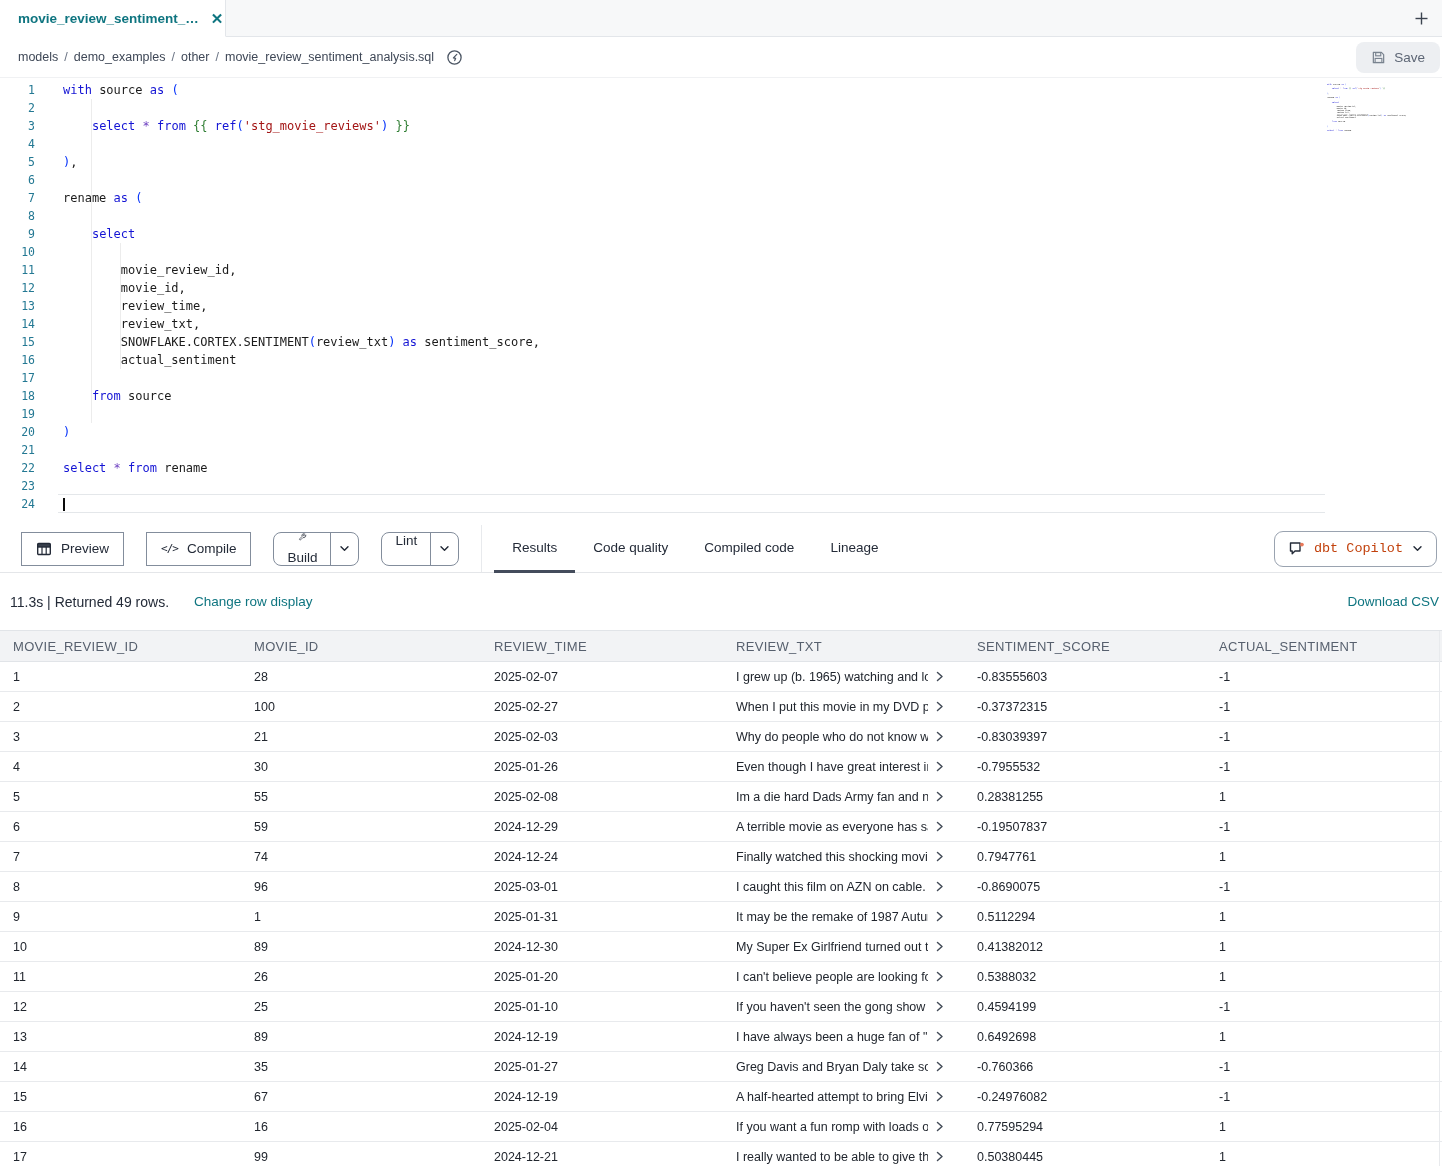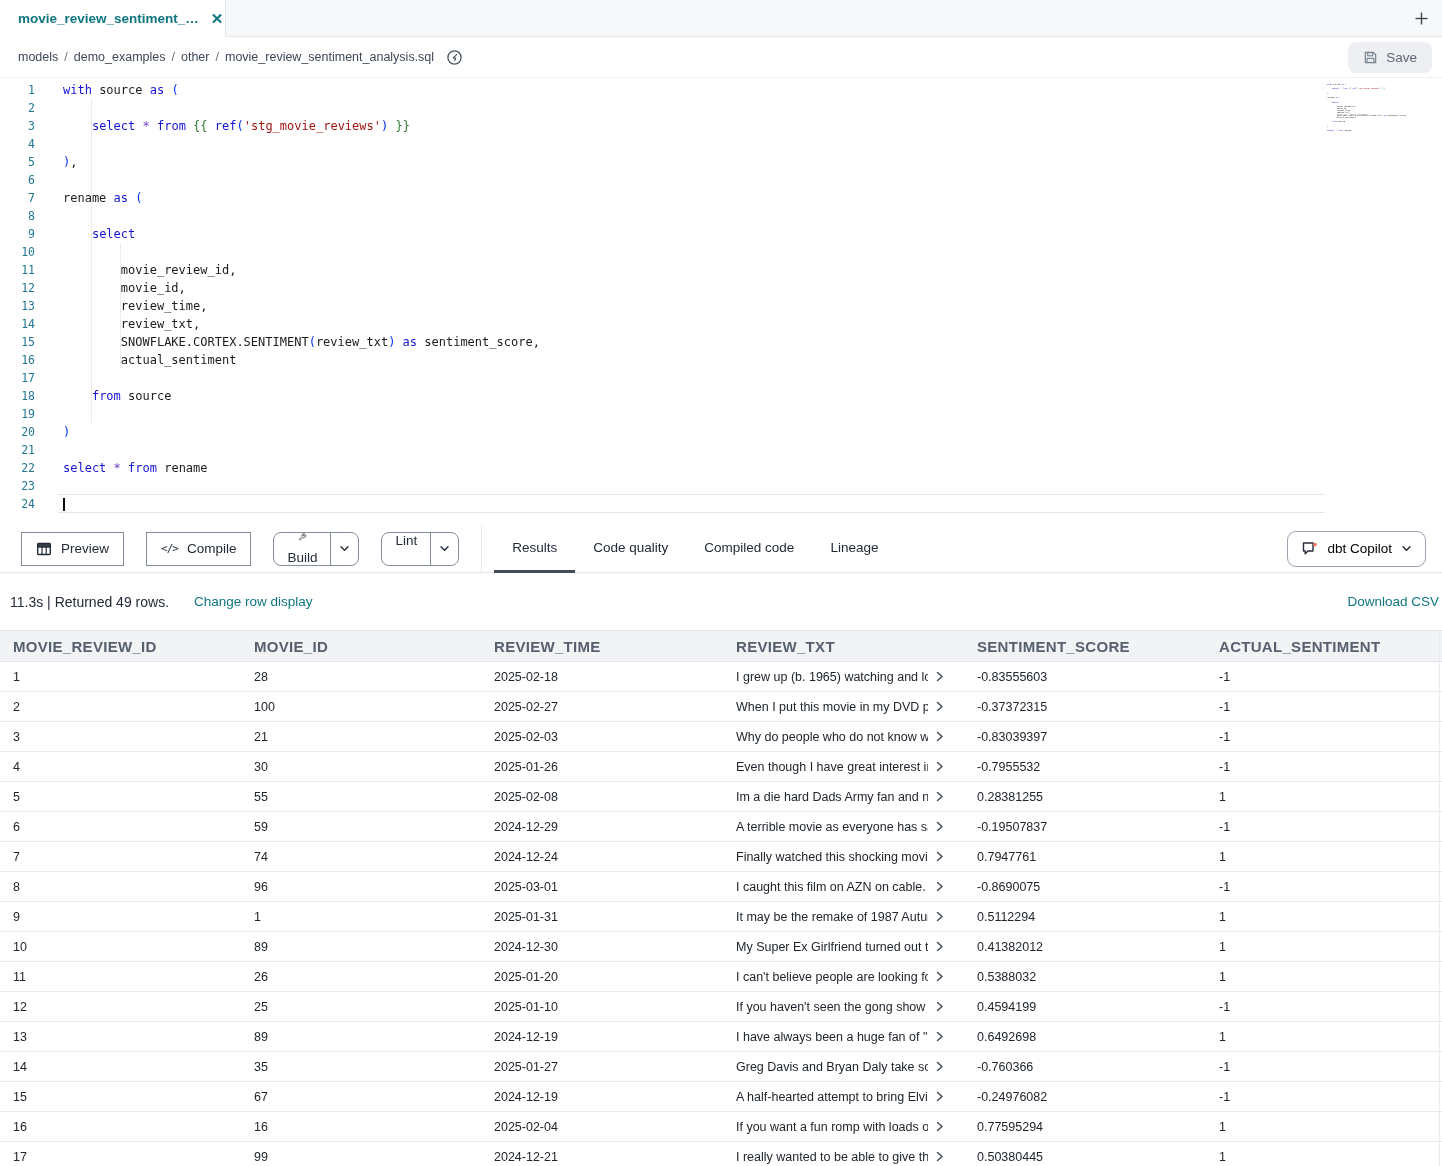--- a/index.html
+++ b/index.html
@@ -15,21 +15,21 @@
   .tabbar { display:flex; height:37px; background:#f7f8f9; font-size:13.5px; flex:none; }
   .tab { display:flex; align-items:center; padding:0 18px; border-right:1px solid #e3e6ea;
          border-bottom:1px solid #e3e6ea; color:#2e3749; font-weight:600; cursor:pointer; }
   .tab.w1 { width:222px; }
   .tab.active { background:#fff; color:#0f7580; border-bottom-color:#fff; width:226px; justify-content:space-between; }
   .tab .close { margin-left:12px; font-size:15px; color:#0f7580; line-height:1; cursor:pointer; }
   .tabfill { flex:1; border-bottom:1px solid #e3e6ea; display:flex; align-items:center;
              justify-content:flex-end; padding-right:12px; }
 
   
-  .crumbrow { height:41px; display:flex; align-items:center; padding:0 10px 0 18px; flex:none;
+  .crumbrow { height:41px; display:flex; align-items:center; padding:0 2px 0 18px; flex:none;
               border-bottom:1px solid #f0f1f3; }
   .crumb { font-size:12.5px; color:#3f4857; display:flex; align-items:center; }
   .crumb span { margin-right:6px; }
   .crumb .sep { color:#6b7484; }
   .badge-icon { margin-left:6px; display:flex; align-items:center; }
   .save-btn { margin-left:auto; background:#edeff2; border:none; border-radius:8px; height:31px;
               padding:0 15px; display:flex; align-items:center; gap:8px; color:#5d6675;
               font-size:13.5px; font-family:inherit; cursor:pointer;justify-content:flex-end; }
 
   
@@ -61,37 +61,37 @@
            margin-right:22px; }
   .split .main { display:flex; align-items:center; gap:9px; padding:0 13px;
                  border-right:1px solid #838d9c; cursor:pointer;flex-direction:column; }
   .split .chev { width:27px; display:flex; align-items:center; justify-content:center; cursor:pointer; }
   .code-glyph { font-family:"DejaVu Sans Mono", monospace; font-size:11px; color:#242b38; letter-spacing:-1px; }
   .vdiv { width:1px; align-self:stretch; background:#e8eaed; margin-right:12px; }
   .rtabs { display:flex; height:48px; }
   .rtab { display:flex; align-items:center; padding:0 18px; font-size:13.5px; color:#242b38;
           border-bottom:3px solid transparent; cursor:pointer; }
   .rtab.active { border-bottom-color:#444c5c; }
-  .copilot { margin-left:auto; margin-right:16px; height:36px; border:1px solid #9aa3b0; border-radius:9px;
+  .copilot { margin-left:auto; margin-right:5px; height:36px; border:1px solid #9aa3b0; border-radius:9px;
              background:#fff; display:flex; align-items:center; gap:9px; padding:0 13px;
-             font-size:13.5px; color:#000000; font-family:Liberation Sans, sans-serif; cursor:pointer; }
+             font-size:13.5px; color:#c2410c; font-family:Liberation Mono, monospace; cursor:pointer; }
 
   
   .statusrow { height:57px; display:flex; align-items:center; padding:0 10px; font-size:14px;
                color:#242b38; flex:none; }
   .link { color:#0f7580; font-size:13.5px; cursor:pointer; text-decoration:none; }
   .change { margin-left:25px; }
   .dl { margin-left:auto; margin-right:-7px; white-space:nowrap; }
 
   
   .tablewrap { flex:1; overflow:hidden; position:relative; border-top:1px solid #e1e4e8; }
   .tablewrap::after { content:""; position:absolute; right:2px; top:0; bottom:0; width:1px; background:#e8eaed; }
   .thead, .trow { display:grid; grid-template-columns:241px 240px 242px 241px 242px minmax(0,1fr); }
   .thead { height:31px; background:#f2f3f5; border-bottom:1px solid #e1e4e8; align-items:center; }
-  .th { padding-left:13px; font-size:15px; font-weight:700; color:#57606e; letter-spacing:.3px;
+  .th { padding-left:13px; font-size:13px; font-weight:400; color:#57606e; letter-spacing:.3px;
         white-space:nowrap; overflow:hidden; cursor:pointer; }
   .trow { height:30px; border-bottom:1px solid #e8eaed; align-items:center; font-size:12.5px; color:#21262e; }
   .td { padding-left:13px; white-space:nowrap; overflow:hidden; }
   .td.review { display:flex; align-items:center; justify-content:space-between; padding-right:20px; }
   .td .expand { display:flex; align-items:center; margin-left:8px; cursor:pointer; flex:none; }
 </style>
 </head>
 <body>
 
 <div class="app">
@@ -336,21 +336,21 @@
         <div class="th">MOVIE_ID</div>
         <div class="th">REVIEW_TIME</div>
         <div class="th">REVIEW_TXT</div>
         <div class="th">SENTIMENT_SCORE</div>
         <div class="th">ACTUAL_SENTIMENT</div>
       </div>
     <div id="tbody">
         <div class="trow">
           <div class="td">1</div>
           <div class="td">28</div>
-          <div class="td">2025-02-18</div>
+          <div class="td">2025-02-07</div>
           <div class="td review">
             <span style="overflow: hidden; white-space: nowrap;">I grew up (b. 1965) watching and lovin…</span>
             <span class="expand">
               <svg width="8" height="11" viewBox="0 0 8 11">
                 <polyline points="1.5,1.5 6,5.5 1.5,9.5" fill="none" stroke="#434b57" stroke-width="1.5" stroke-linecap="round" stroke-linejoin="round"></polyline>
               </svg>
             </span>
           </div>
           <div class="td">-0.83555603</div>
           <div class="td">-1</div>

